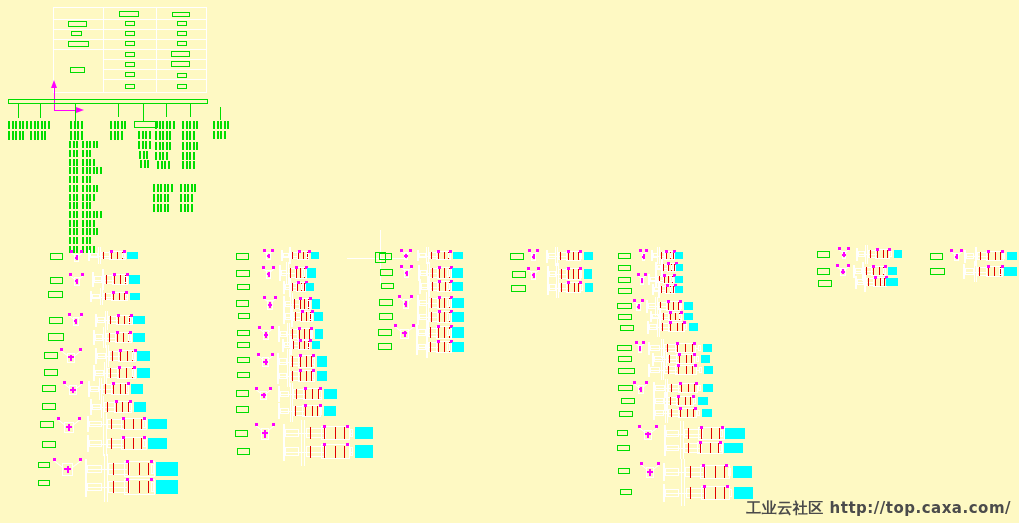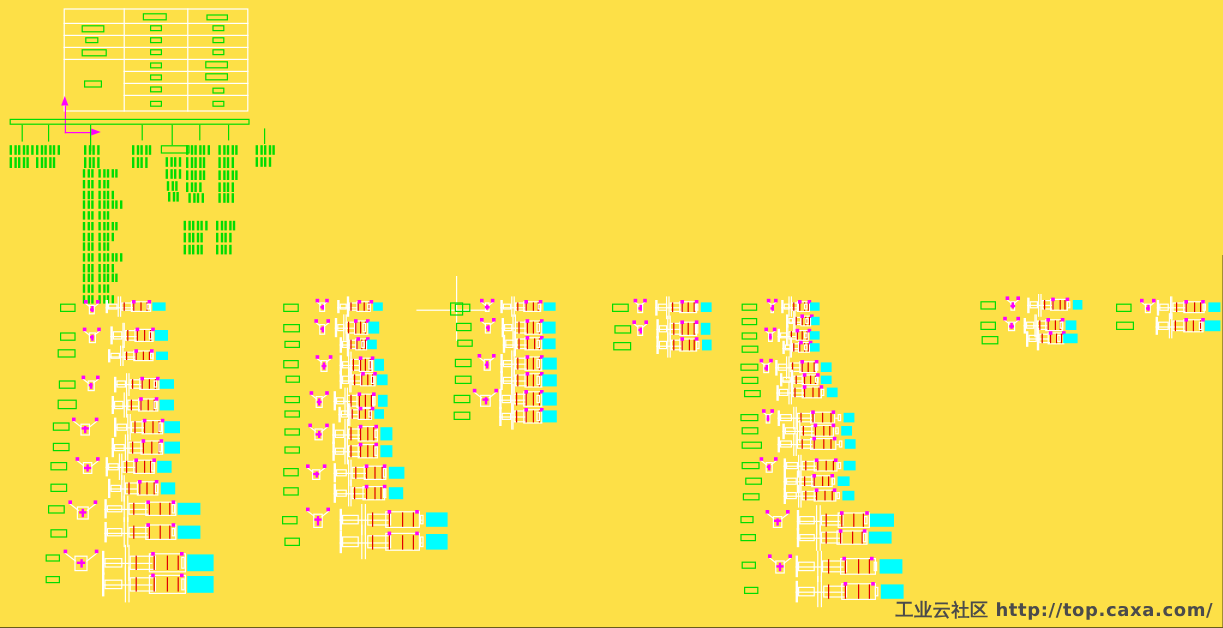--- a/index.html
+++ b/index.html
@@ -1,19 +1,19 @@
 <!DOCTYPE html>
 <html><head>
 <meta charset="utf-8">
 <style>
   html,body{margin:0;padding:0;background:#000;}
   #canvas{
     position:relative;
     width:1019px;height:523px;
-    background:#fde047;
+    background:#fef9c3;
     overflow:hidden;
     font-family:"DejaVu Sans",sans-serif;
   }
   .abs{position:absolute;}
   .watermark{
     position:absolute;
     right:8px;bottom:5px;
     color:#4b4b4b;
     font-size:15px;
     font-weight:bold;

